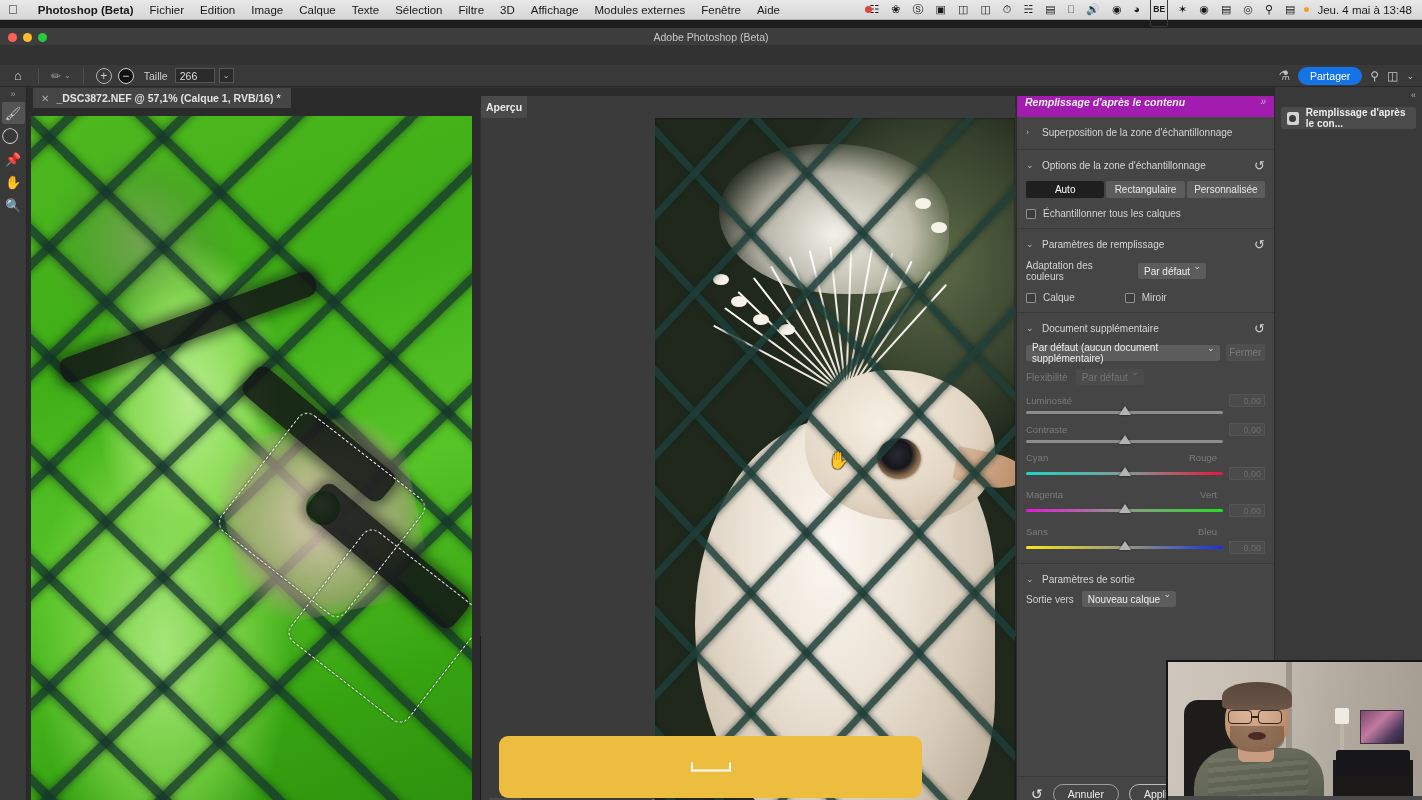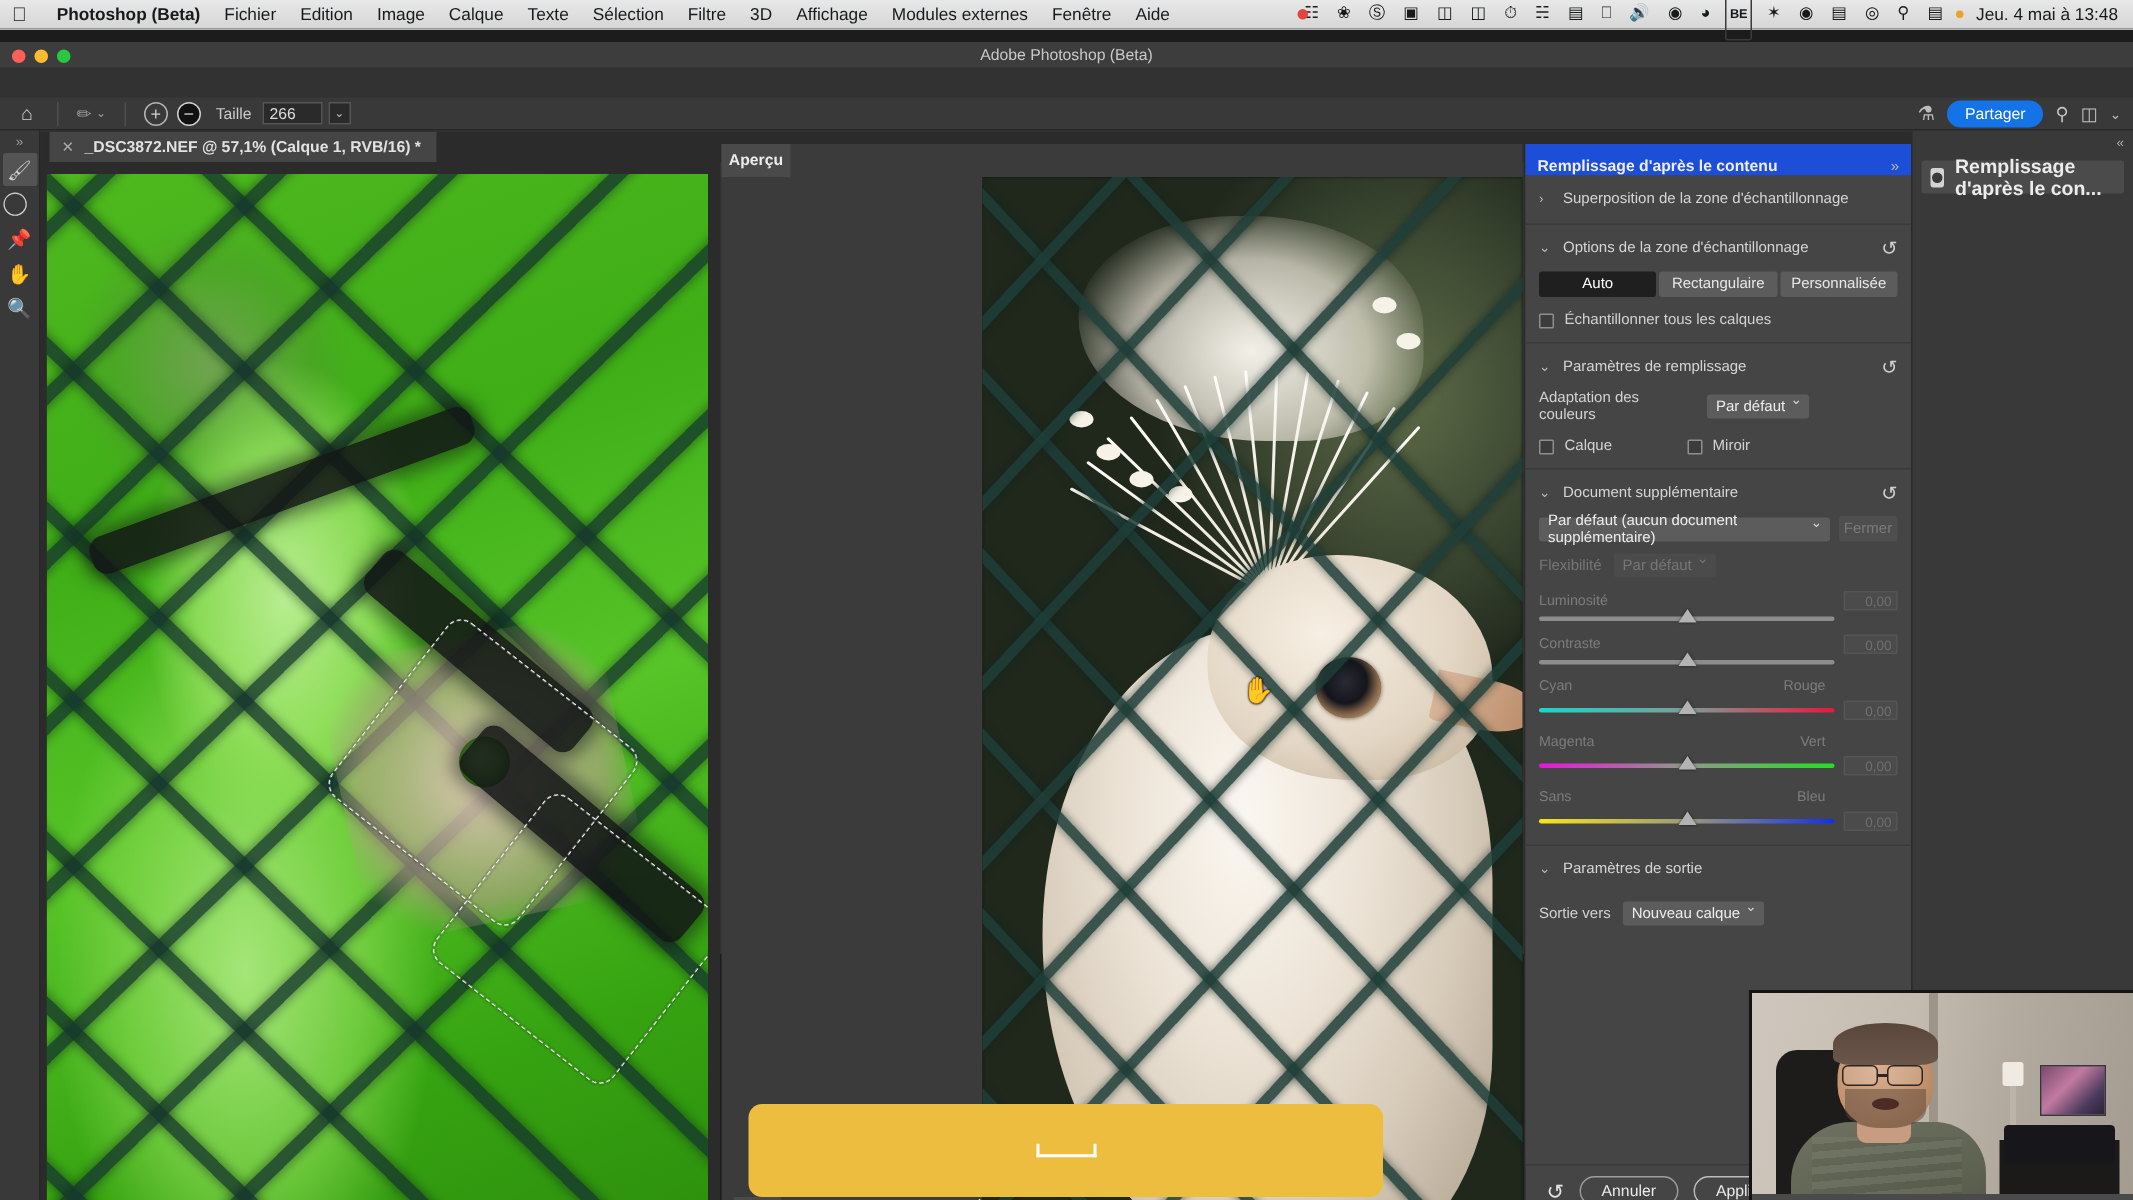--- a/index.html
+++ b/index.html
@@ -286,23 +286,24 @@
     width: 0; height: 0; border-left: 6px solid transparent;
     border-right: 6px solid transparent; border-bottom: 9px solid #f2f2f2;
   }
 
   
   .cafpanel {
     position: absolute; left: 1016px; top: 68px; width: 258px; height: 732px;
     background: #454545; border-left: 1px solid #2b2b2b;
   }
   .caf-header {
-    height: 21px; background: #1d4ed8; display: flex; align-items: flex-end;
+    height: 21px; background: #a21caf; display: flex; align-items: flex-start;
     padding: 0 8px; color: #ededed; font-size: 10.5px; font-weight: bold;
     justify-content: space-between;
+    font-style: italic;
   }
   .caf-header .collapse { color: #b7b7b7; font-size: 10px; font-weight: normal; }
   .caf-body { position: relative; height: 660px; background: #454545; }
   .section {
     border-bottom: 1px solid #3a3a3a; padding: 7px 9px 9px 9px;
   }
   .sec-title {
     display: flex; align-items: center; color: #d5d5d5; font-size: 10px;
     gap: 8px; position: relative; height: 16px;
   }
@@ -403,21 +404,21 @@
     display: flex; align-items: center; gap: 7px; padding-left: 6px;
     border-radius: 2px;
   }
   .dock-item .ic {
     width: 15px; height: 13px; background: #d3d3d3; border-radius: 2px;
     display: flex; align-items: center; justify-content: center;
   }
   .dock-item .ic::after {
     content: ""; width: 7px; height: 7px; border-radius: 50%; background: #3a3a3a;
   }
-  .dock-item .t { color: #ececec; font-size: 13px; font-weight: bold; }
+  .dock-item .t { color: #ececec; font-size: 10px; font-weight: bold; }
 
   
   .webcam {
     position: absolute; left: 1166px; top: 632px; width: 256px; height: 168px;
     overflow: hidden; background: #1b1b1b;
     border-left: 2px solid #141414; border-top: 2px solid #141414;
   }
   .wc-wall {
     position: absolute; inset: 0;
     background: linear-gradient(100deg,#cfc7bd 0%,#c4bbb0 40%,#b3aaa0 62%,#a39a90 100%);
@@ -843,21 +844,21 @@
               <span class="numbox">0,00</span>
             </div>
           </div>
         </div>
 
         <div class="section" style="border-bottom:none">
           <div class="sec-title">
             <span class="tw">⌄</span>
             <span>Paramètres de sortie</span>
           </div>
-          <div class="frow" style="margin-top:14px">
+          <div class="frow" style="margin-top:4px">
             <span style="width:auto">Sortie vers</span>
             <span class="dd">Nouveau calque</span>
           </div>
         </div>
 
       </div>
 
       <div class="caf-footer">
         <span class="reset2">↺</span>
         <button class="pillbtn">Annuler</button>

